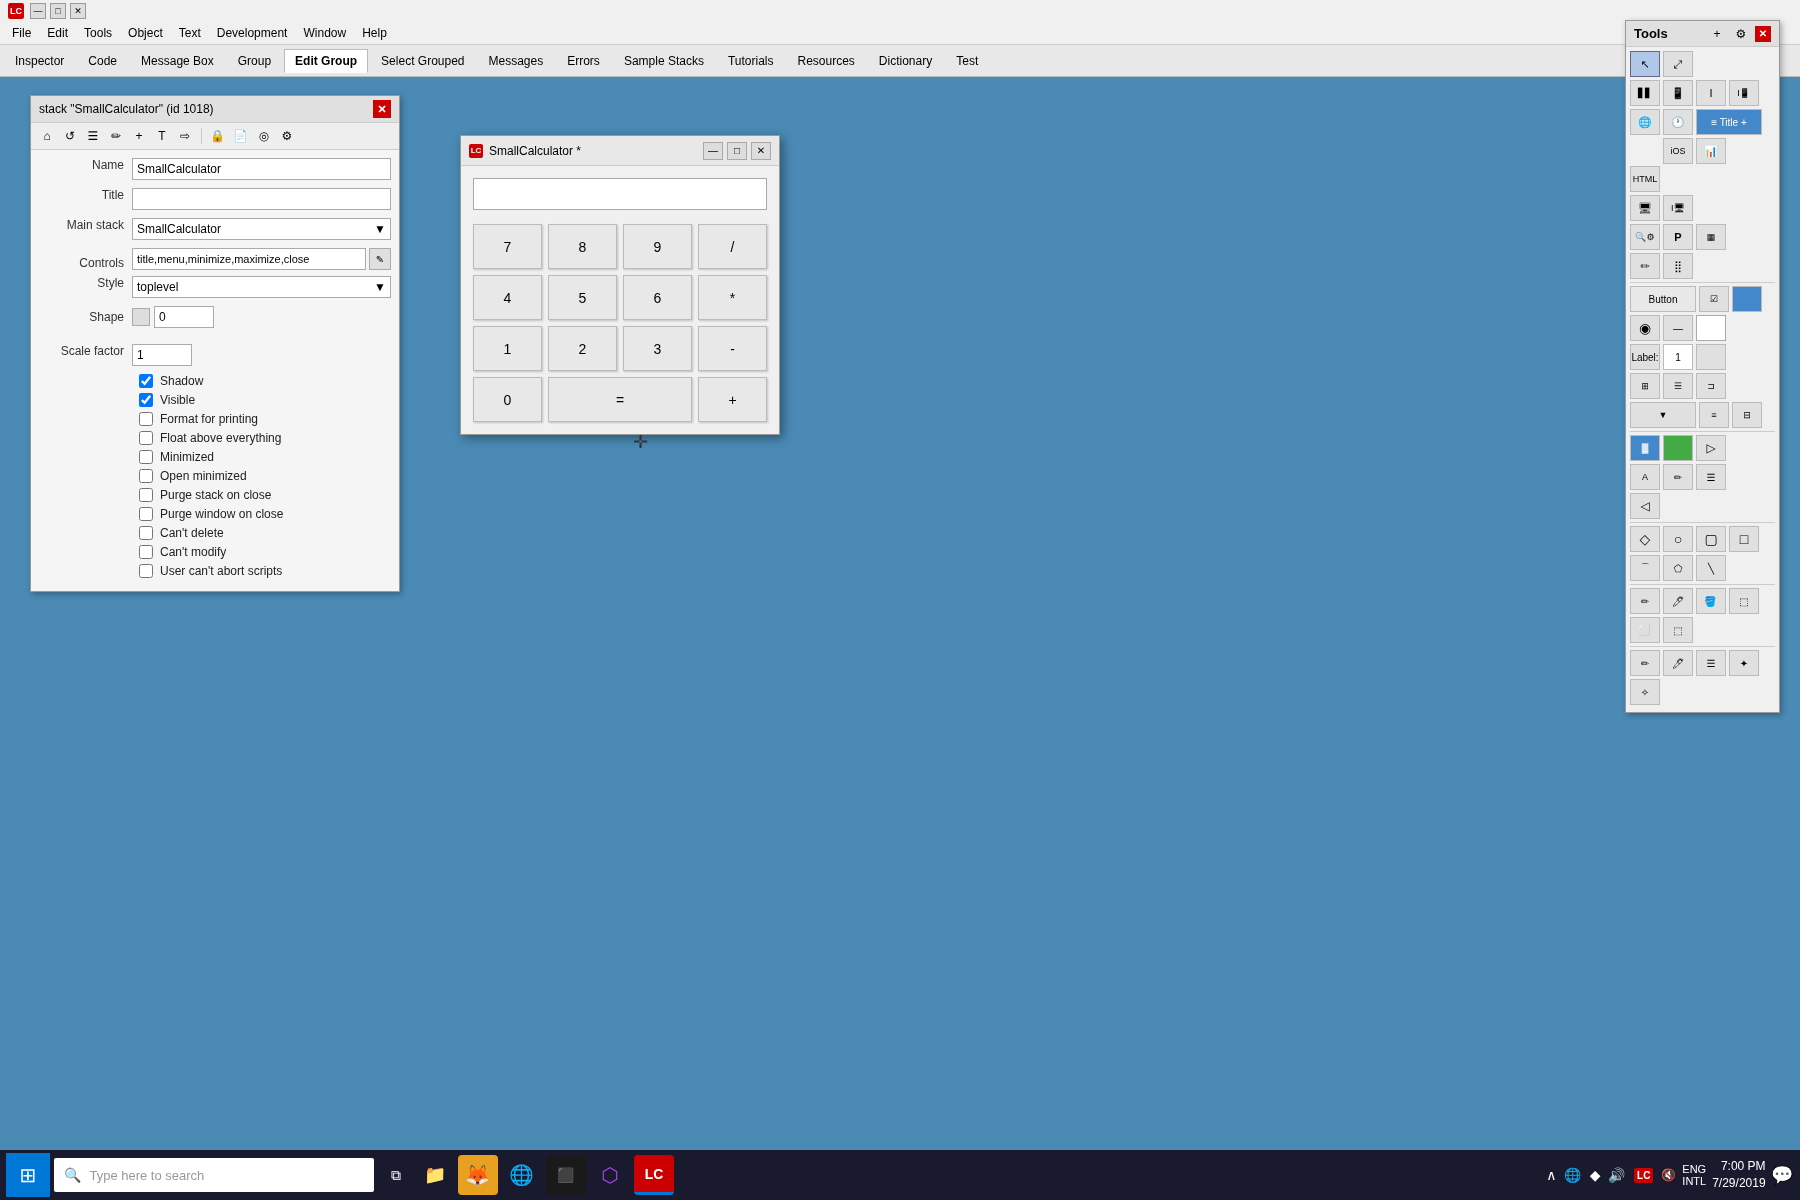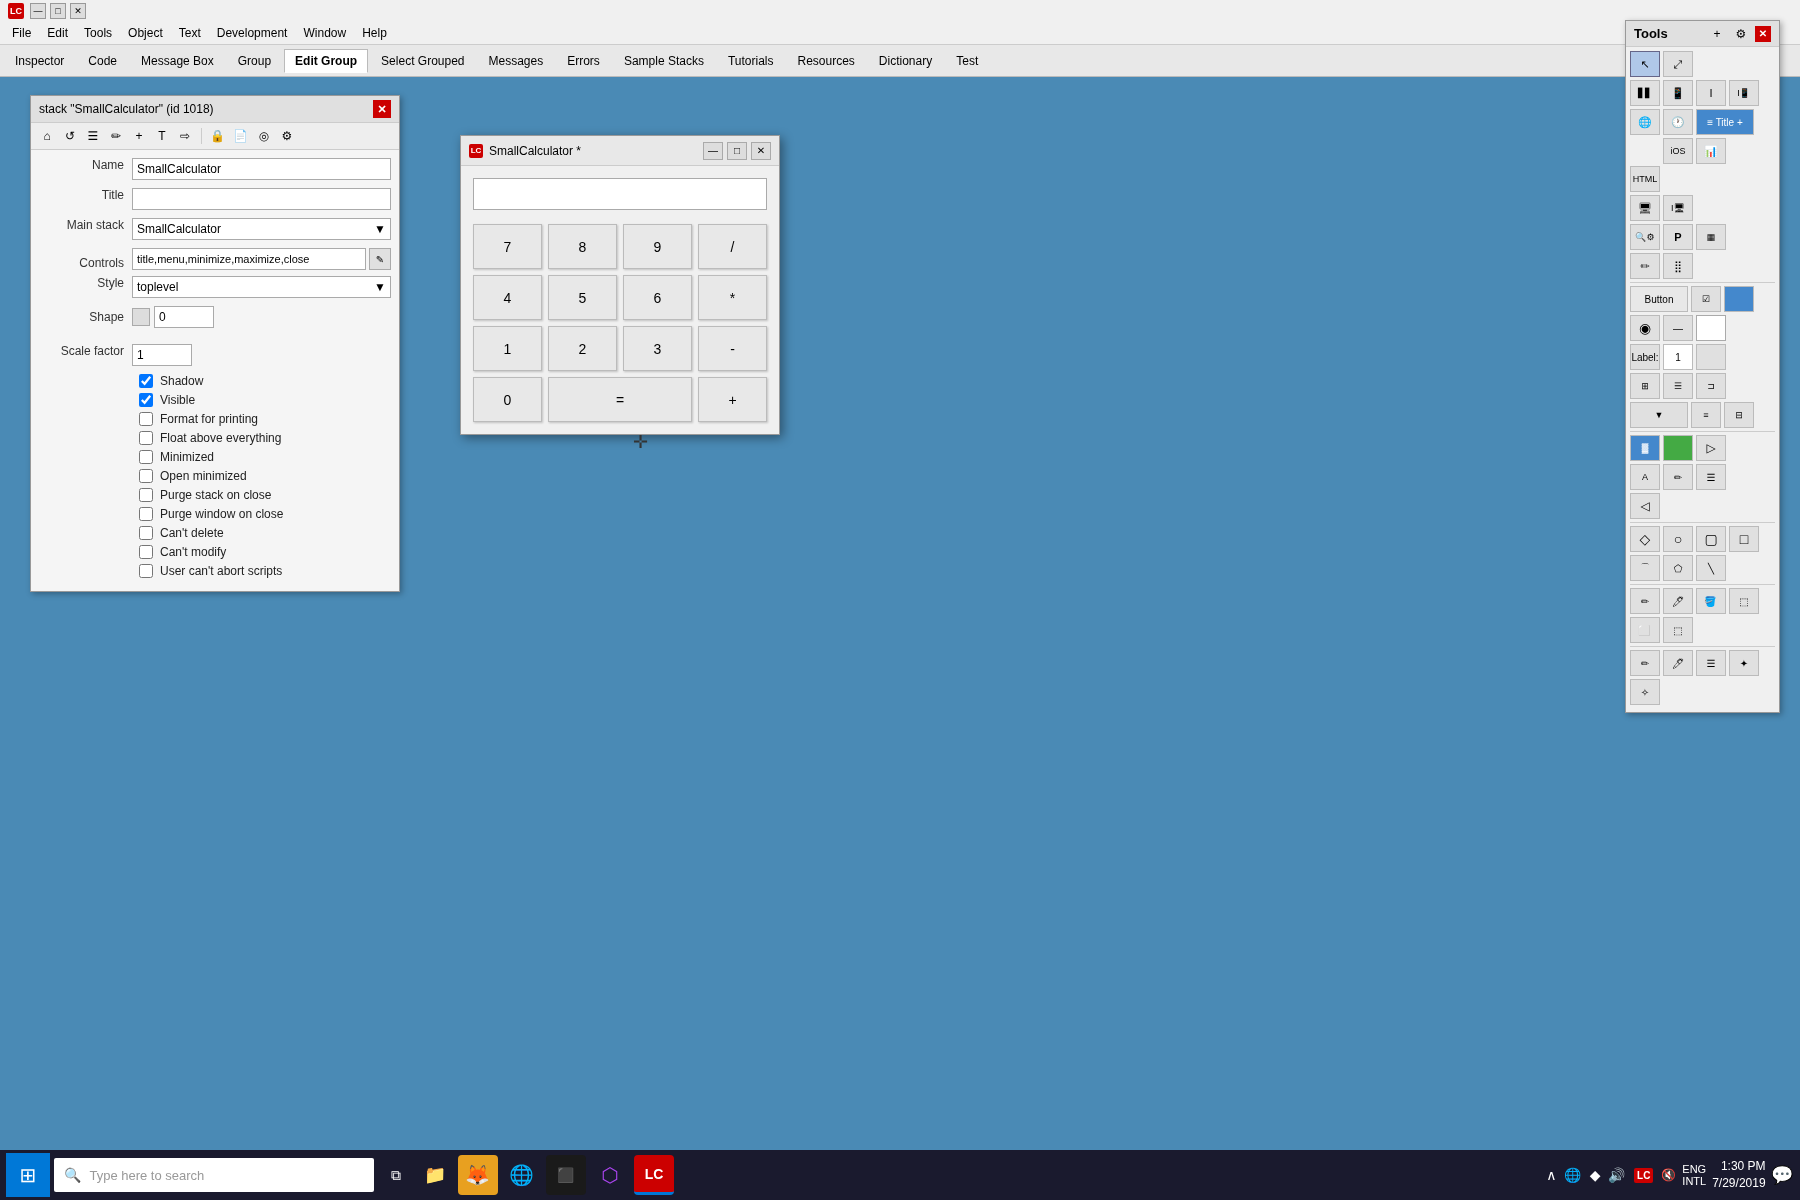--- a/index.html
+++ b/index.html
@@ -324,21 +324,21 @@
     }
     .tool-btn {
       width: 30px; height: 26px;
       background: #e0e0e0;
       border: 1px solid #bbb;
       display: flex; align-items: center; justify-content: center;
       font-size: 11px;
       cursor: pointer;
     }
     .tool-btn.selected { background: #b0c8e8; border-color: #668; }
-    .tool-btn.wide { width: 58px; }
+    .tool-btn.wide { width: 66px; }
     .tool-btn.blue-bg { background: #4488cc; color: white; }
     .tool-btn.green-bg { background: #44aa44; color: white; }
     .tool-divider {
       width: 100%;
       height: 1px;
       background: #ccc;
       margin: 3px 0;
     }
 
     
@@ -798,18 +798,18 @@
       <span>◆</span>
       <span>🔊</span>
       <span style="background:#c00;color:white;padding:2px 3px;border-radius:2px;font-size:10px;font-weight:bold;">LC</span>
       <span style="font-size:12px;">🔇</span>
     </div>
     <div style="display:flex;flex-direction:column;align-items:flex-end;">
       <span style="color:white;font-size:11px;">ENG</span>
       <span style="color:white;font-size:11px;">INTL</span>
     </div>
     <div class="taskbar-clock">
-      <div>1:30 PM</div>
+      <div>7:00 PM</div>
       <div>7/29/2019</div>
     </div>
     <div class="taskbar-notification">💬</div>
   </div>
 </div>
 
 </body></html>

